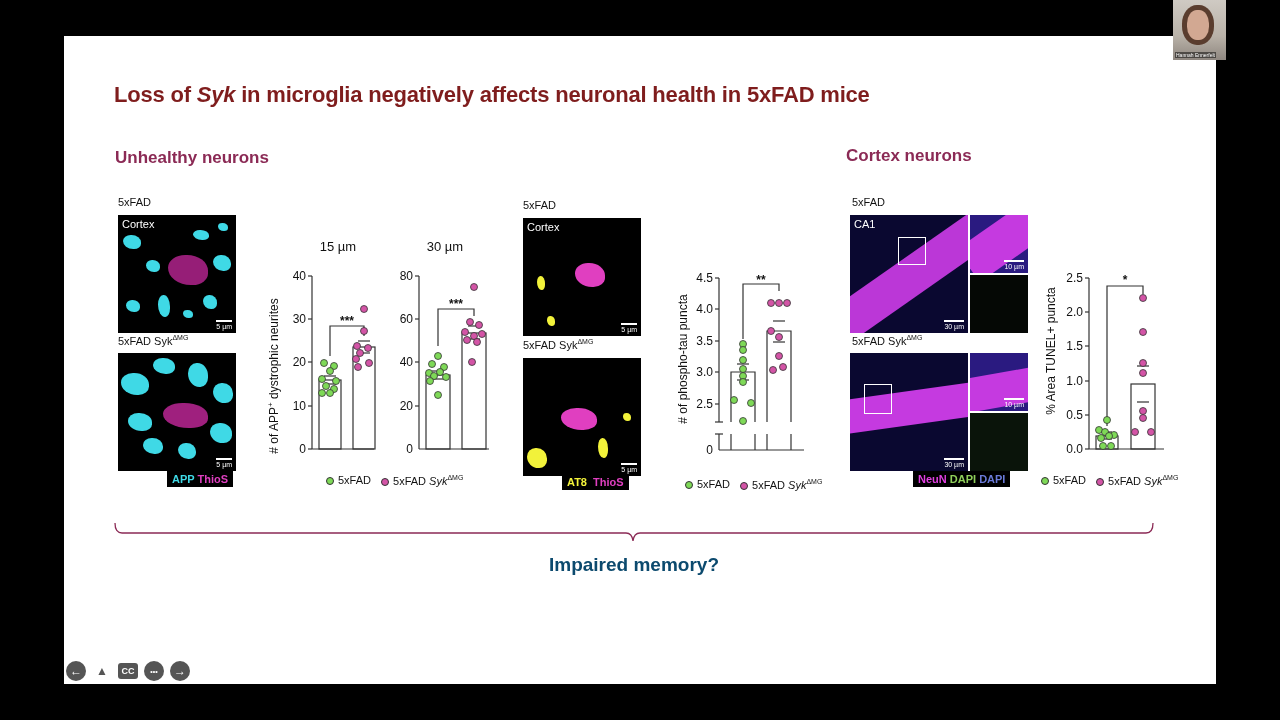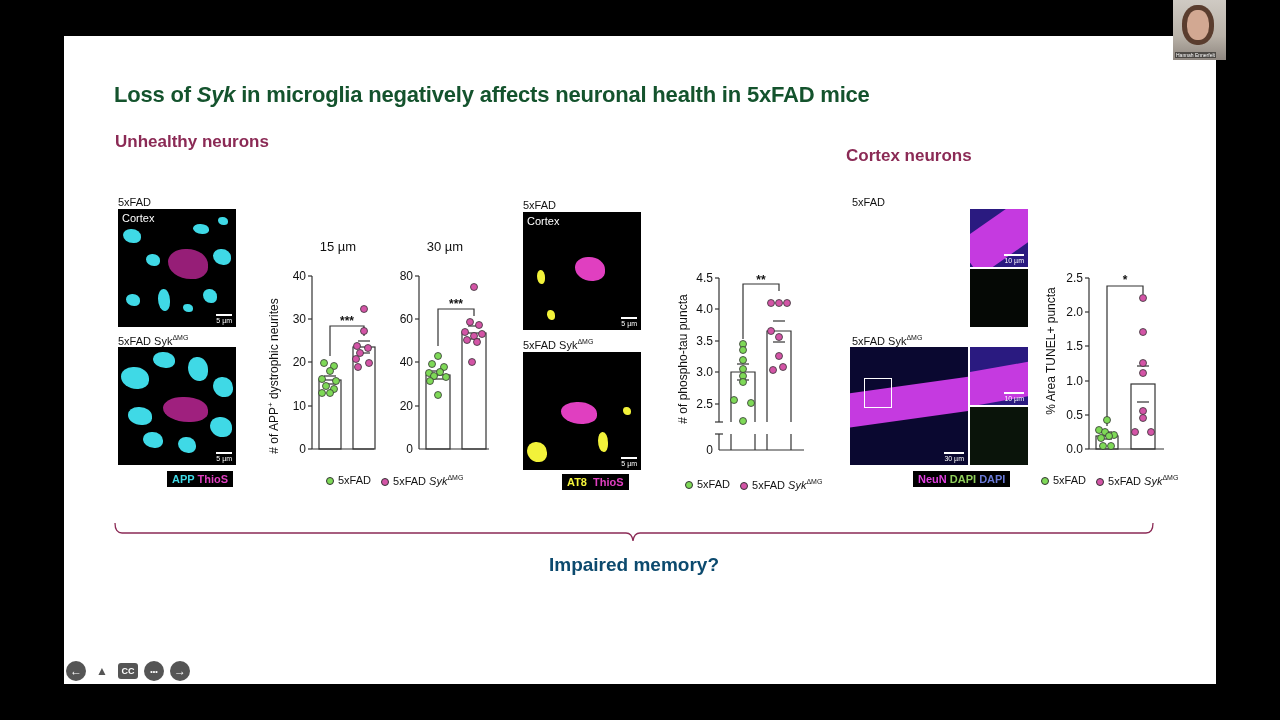--- a/index.html
+++ b/index.html
@@ -1,24 +1,24 @@
 <!DOCTYPE html>
 <html><head>
 <meta charset="utf-8">
 <style>
   * { box-sizing: border-box; margin: 0; padding: 0; }
   html, body { width: 1280px; height: 720px; background: #000; overflow: hidden; }
   body { position: relative; font-family: "Liberation Sans", sans-serif; }
   .slide { position: absolute; left: 64px; top: 36px; width: 1152px; height: 648px; background: #fff; }
-  .title { position: absolute; left: 50px; top: 46px; font-size: 22px; font-weight: bold; color: #14532d; letter-spacing: -0.2px; }
+  .title { position: absolute; left: 50px; top: 46px; font-size: 22px; font-weight: bold; color: #7f1d1d; letter-spacing: -0.2px; }
   .title i { font-style: italic; }
   .section-h { position: absolute; font-size: 17px; font-weight: bold; color: #8b2a55; }
   .panel-label { position: absolute; font-size: 11px; color: #111; white-space: nowrap; }
   .panel-label sup { font-size: 7px; }
-  .micro { position: absolute; background: #000; overflow: hidden; }
+  .micro { position: absolute; background: #000; overflow: hidden; margin-top: 6px; }
   .micro .inlabel { position: absolute; left: 4px; top: 3px; font-size: 11px; color: #fff; }
   .scalebar { position: absolute; right: 4px; bottom: 3px; font-size: 7px; color: #fff; text-align: center; }
   .scalebar::before { content: ""; display: block; height: 2px; background: #fff; margin-bottom: 1px; }
   .blob { position: absolute; border-radius: 45% 55% 40% 60%; }
   .legend-box { position: absolute; background: #000; font-size: 11px; font-weight: bold; padding: 2px 5px; white-space: nowrap; }
   .chart-svg { position: absolute; overflow: visible; }
   .chart-svg text { font-family: "Liberation Sans", sans-serif; }
   .dot-legend { position: absolute; font-size: 11px; color: #111; white-space: nowrap; display: flex; gap: 10px; align-items: center; }
   .dot-legend .dot { display: inline-block; width: 8px; height: 8px; border-radius: 50%; border: 1px solid #333; margin-right: 4px; vertical-align: -1px; }
   .dot-legend sup { font-size: 7px; }
@@ -32,21 +32,21 @@
   .webcam .face { position: absolute; left: 14px; top: 10px; width: 22px; height: 30px; border-radius: 45%; background: #d2a892; box-shadow: 0 0 0 5px #5a3d2e; }
   .webcam .name { position: absolute; left: 2px; bottom: 2px; font-size: 5px; color: #fff; background: rgba(0,0,0,0.5); padding: 0 1px; }
 </style>
 </head>
 <body>
 
 <div class="slide">
 
   <div class="title"><span>Loss of </span><i>Syk</i><span> in microglia negatively affects neuronal health in 5xFAD mice</span></div>
 
-  <div class="section-h" style="left:51px; top:96px;">Unhealthy neurons</div>
+  <div class="section-h" style="left:51px; top:112px;">Unhealthy neurons</div>
   <div class="section-h" style="left:782px; top:110px;">Cortex neurons</div>
 
   <div class="panel-label" style="left:54px; top:160px;">5xFAD</div>
   <div class="micro" style="left:54px; top:173px; width:118px; height:118px;">
     <div class="blob" style="left:50px;top:40px;width:40px;height:30px;background:#b0238c;opacity:.85"></div>
     <div class="blob" style="left:5px;top:20px;width:18px;height:14px;background:#3fd9e6"></div>
     <div class="blob" style="left:28px;top:45px;width:14px;height:12px;background:#3fd9e6"></div>
     <div class="blob" style="left:75px;top:15px;width:16px;height:10px;background:#3fd9e6"></div>
     <div class="blob" style="left:95px;top:40px;width:18px;height:16px;background:#3fd9e6"></div>
     <div class="blob" style="left:40px;top:80px;width:12px;height:22px;background:#3fd9e6"></div>
@@ -251,20 +251,26 @@
         <circle cx="104" cy="106" r="3.5"></circle>
     </g>
   </svg>
 
   <div class="dot-legend" style="left:621px; top:442px;">
     <span><span class="dot" style="background:#7ed957"></span><span>5xFAD</span></span>
     <span><span class="dot" style="background:#d354a6"></span><span>5xFAD </span><i>Syk</i><sup>ΔMG</sup></span>
   </div>
 
   <div class="panel-label" style="left:788px; top:160px;">5xFAD</div>
+  <div class="micro" style="left:786px; top:173px; width:118px; height:118px; background:#0a0830;">
+    <div style="position:absolute;left:-30px;top:40px;width:190px;height:38px;background:#c53ae0;transform:rotate(-35deg);opacity:.95"></div>
+    <div style="position:absolute;left:48px;top:22px;width:28px;height:28px;border:1.5px solid #fff;"></div>
+    <div class="inlabel">CA1</div>
+    <div class="scalebar">30 µm</div>
+  </div>
   <div class="micro" style="left:906px; top:173px; width:58px; height:58px; background:#2a1a80;">
     <div style="position:absolute;left:-10px;top:5px;width:90px;height:40px;background:#c53ae0;transform:rotate(-35deg);"></div>
     <div class="scalebar">10 µm</div>
   </div>
   <div class="micro" style="left:906px; top:233px; width:58px; height:58px; background:#050805;"></div>
 
   <div class="panel-label" style="left:788px; top:298px;"><span>5xFAD Syk</span><sup>ΔMG</sup></div>
   <div class="micro" style="left:786px; top:311px; width:118px; height:118px; background:#0a0830;">
     <div style="position:absolute;left:-10px;top:38px;width:140px;height:34px;background:#c53ae0;transform:rotate(-8deg);"></div>
     <div style="position:absolute;left:14px;top:31px;width:28px;height:30px;border:1.5px solid #fff;"></div>

